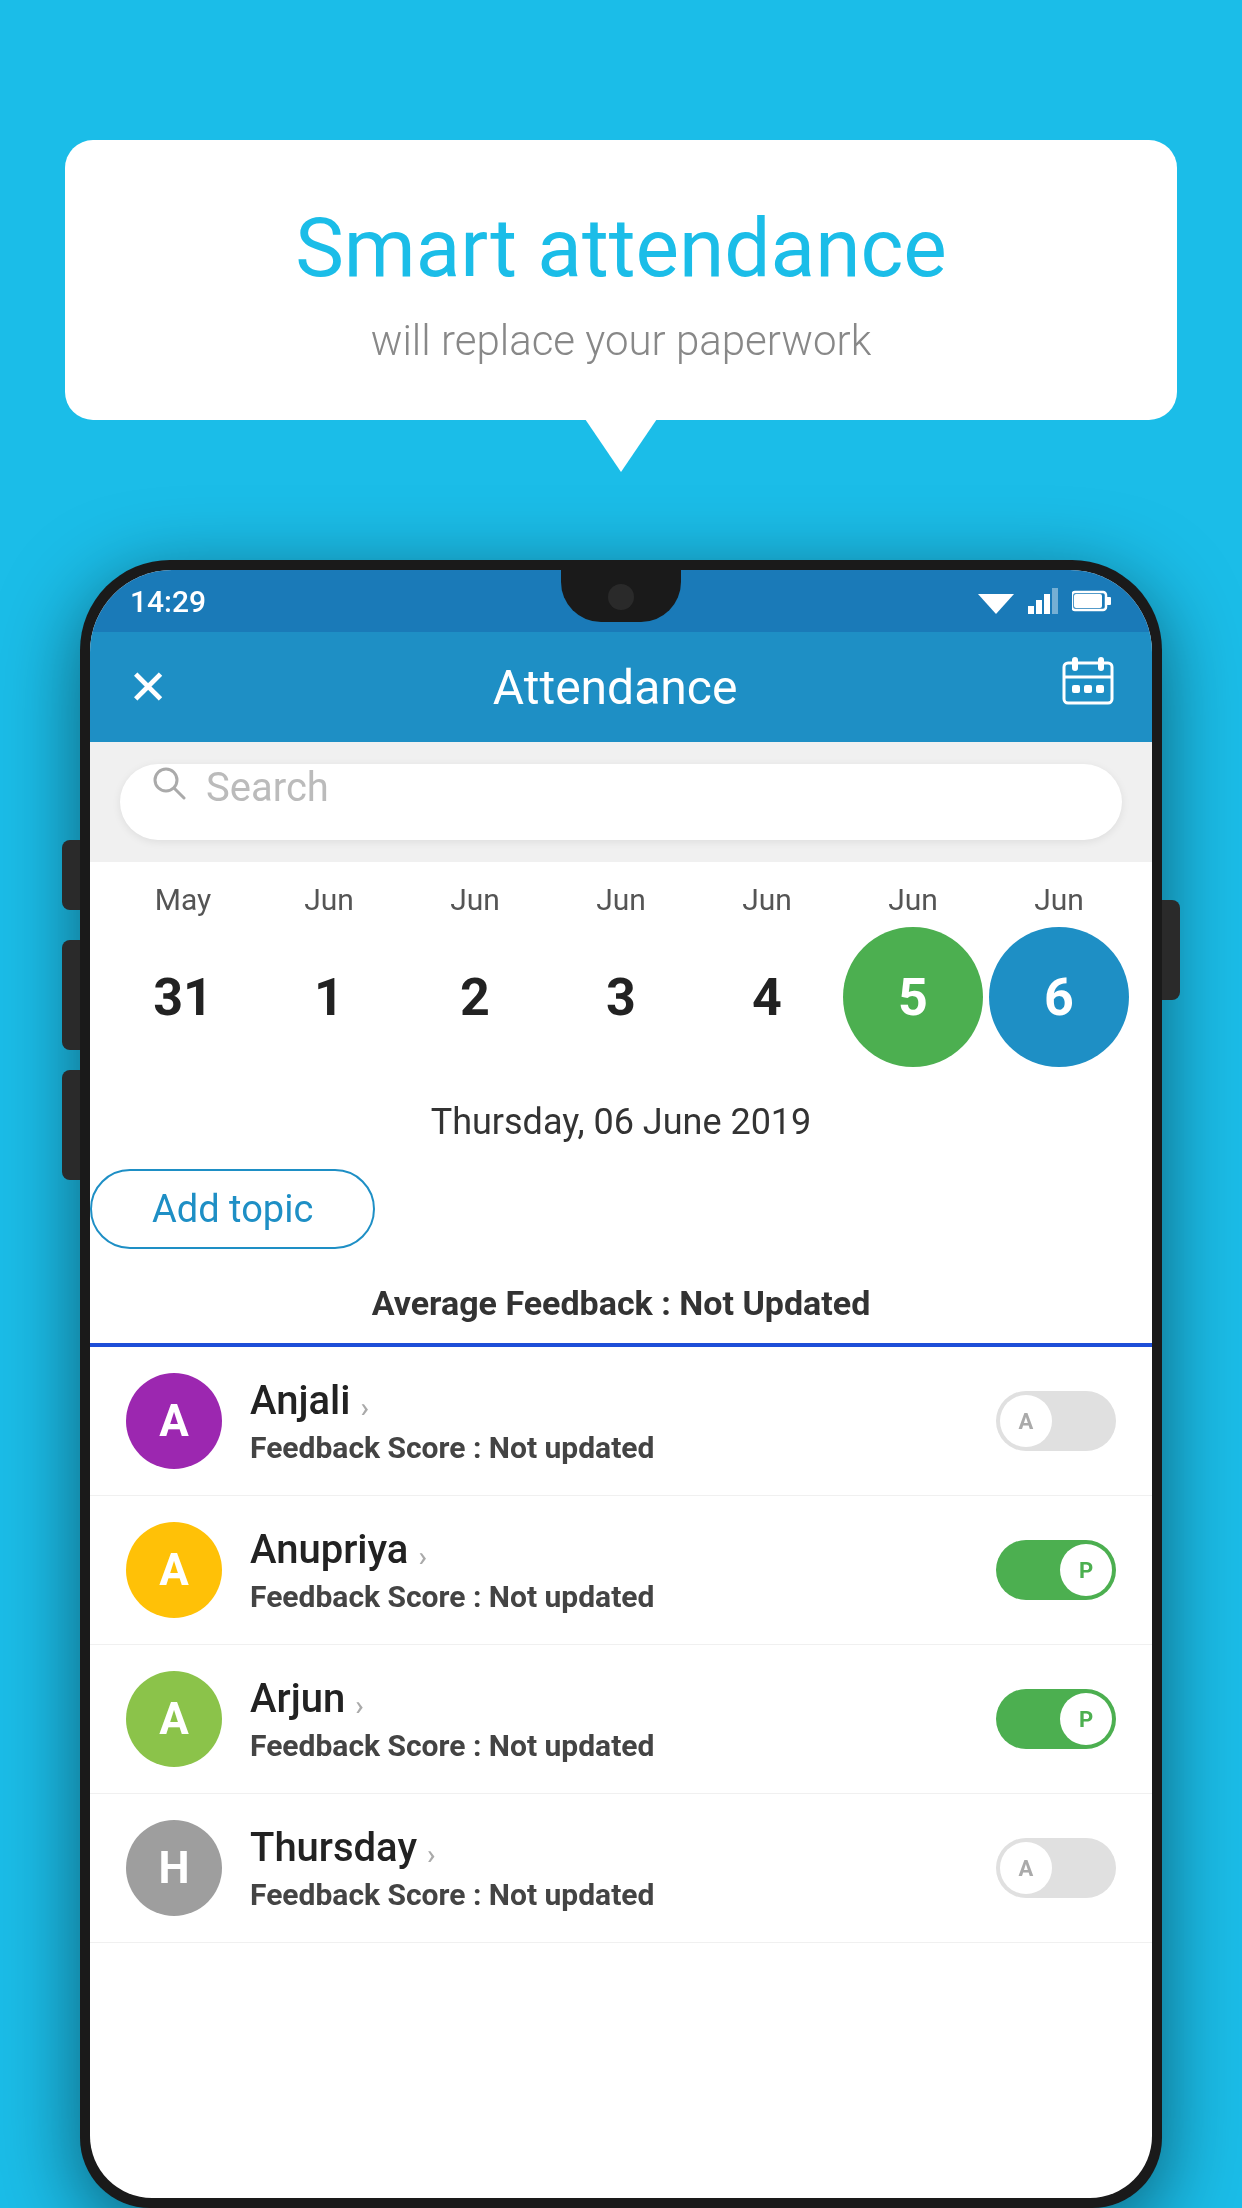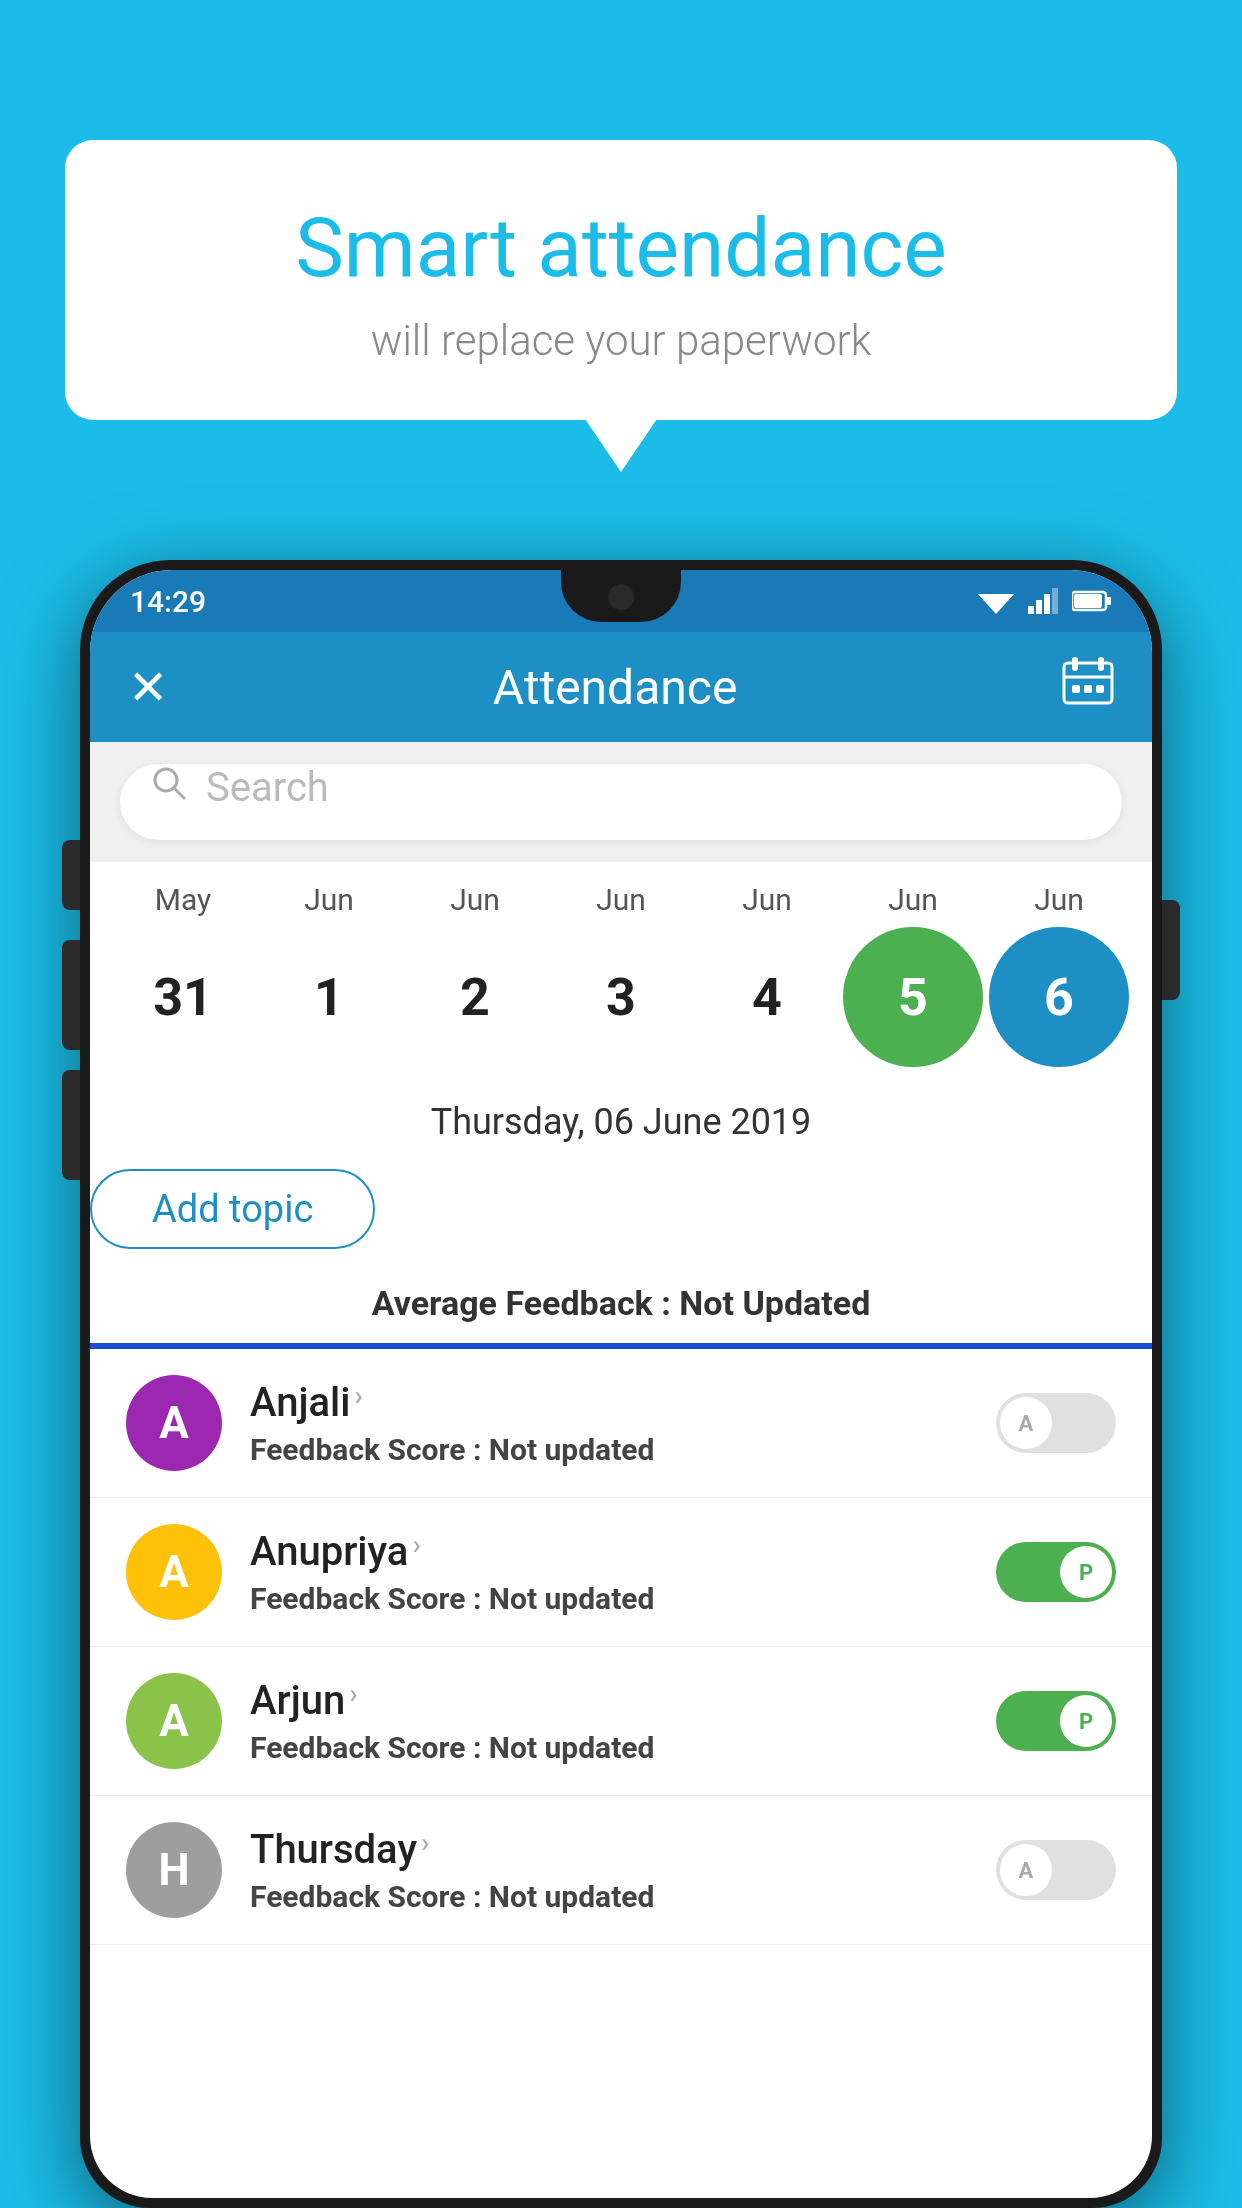--- a/index.html
+++ b/index.html
@@ -226,21 +226,21 @@
       cursor: pointer;
     }
 
     
     .avg-feedback {
       text-align: center;
       padding: 10px 0 20px;
       background: white;
       font-size: 34px;
       color: #777;
-      border-bottom: 6px solid #1d4ed8;
+      border-bottom: 4px solid #1d4ed8;
     }
     .avg-feedback span {
       font-weight: 700;
       color: #333;
     }
 
     
     .student-list {
       background: white;
     }
@@ -264,22 +264,22 @@
       flex-shrink: 0;
     }
     .student-info {
       flex: 1;
     }
     .student-name {
       font-size: 40px;
       font-weight: 500;
       color: #222;
       display: flex;
-      align-items: flex-start;
-      gap: 4px;
+      align-items: flex-end;
+      gap: 10px;
     }
     .chevron {
       font-size: 28px;
       color: #aaa;
     }
     .student-feedback {
       font-size: 30px;
       color: #888;
       margin-top: 6px;
     }

